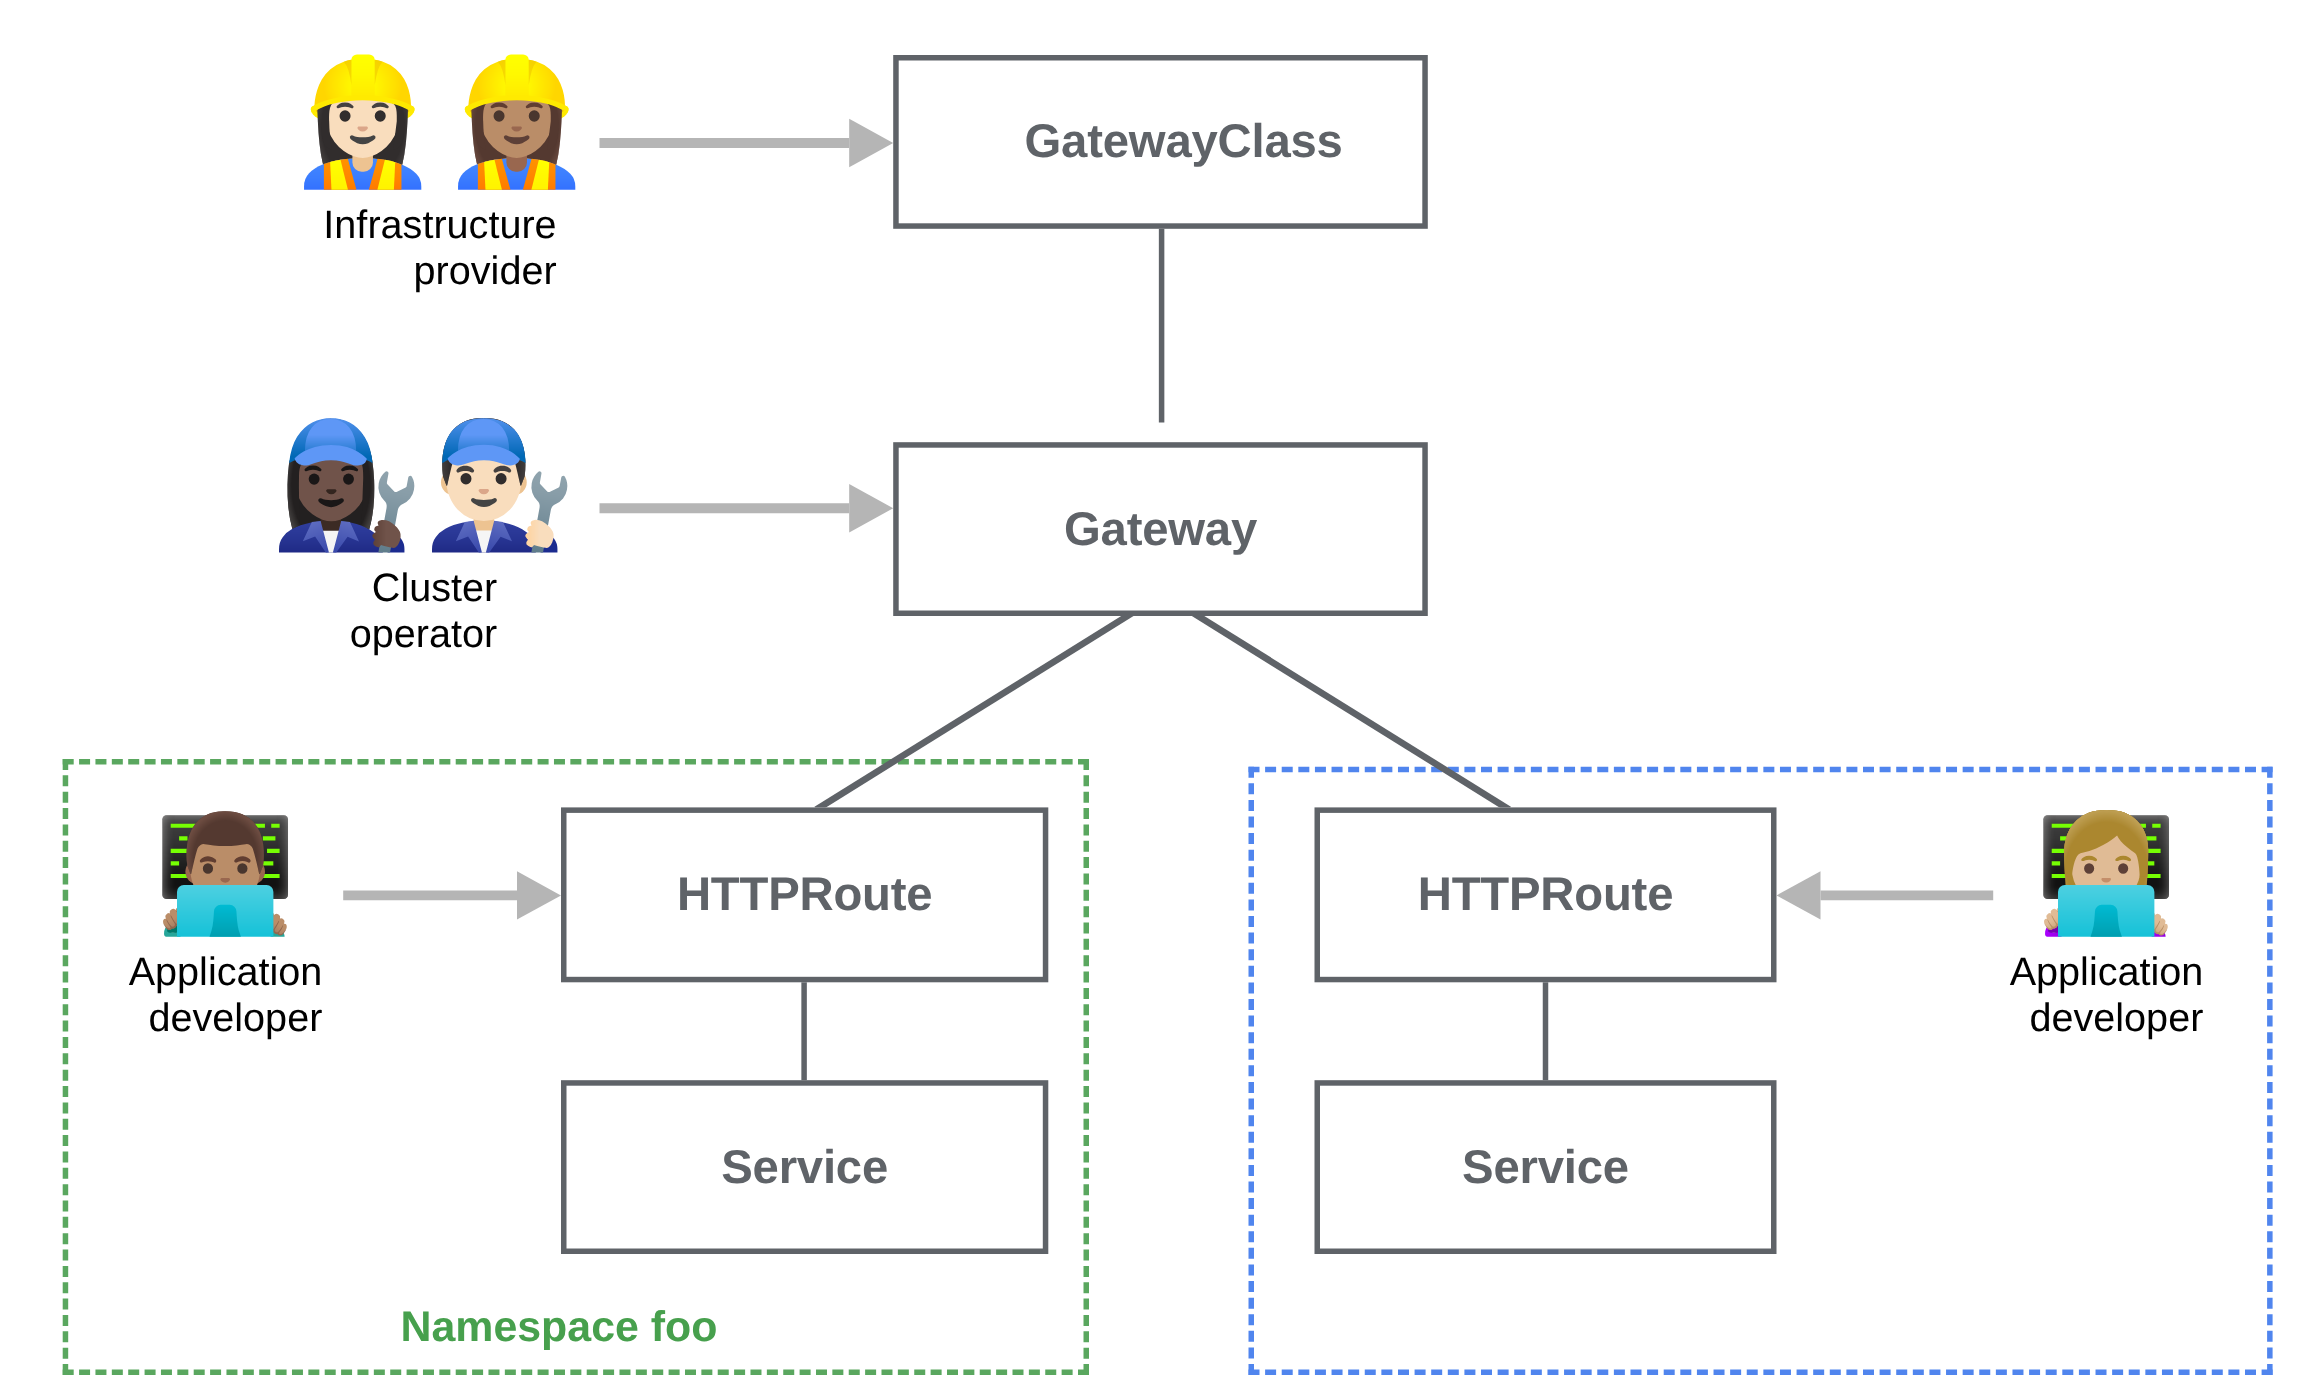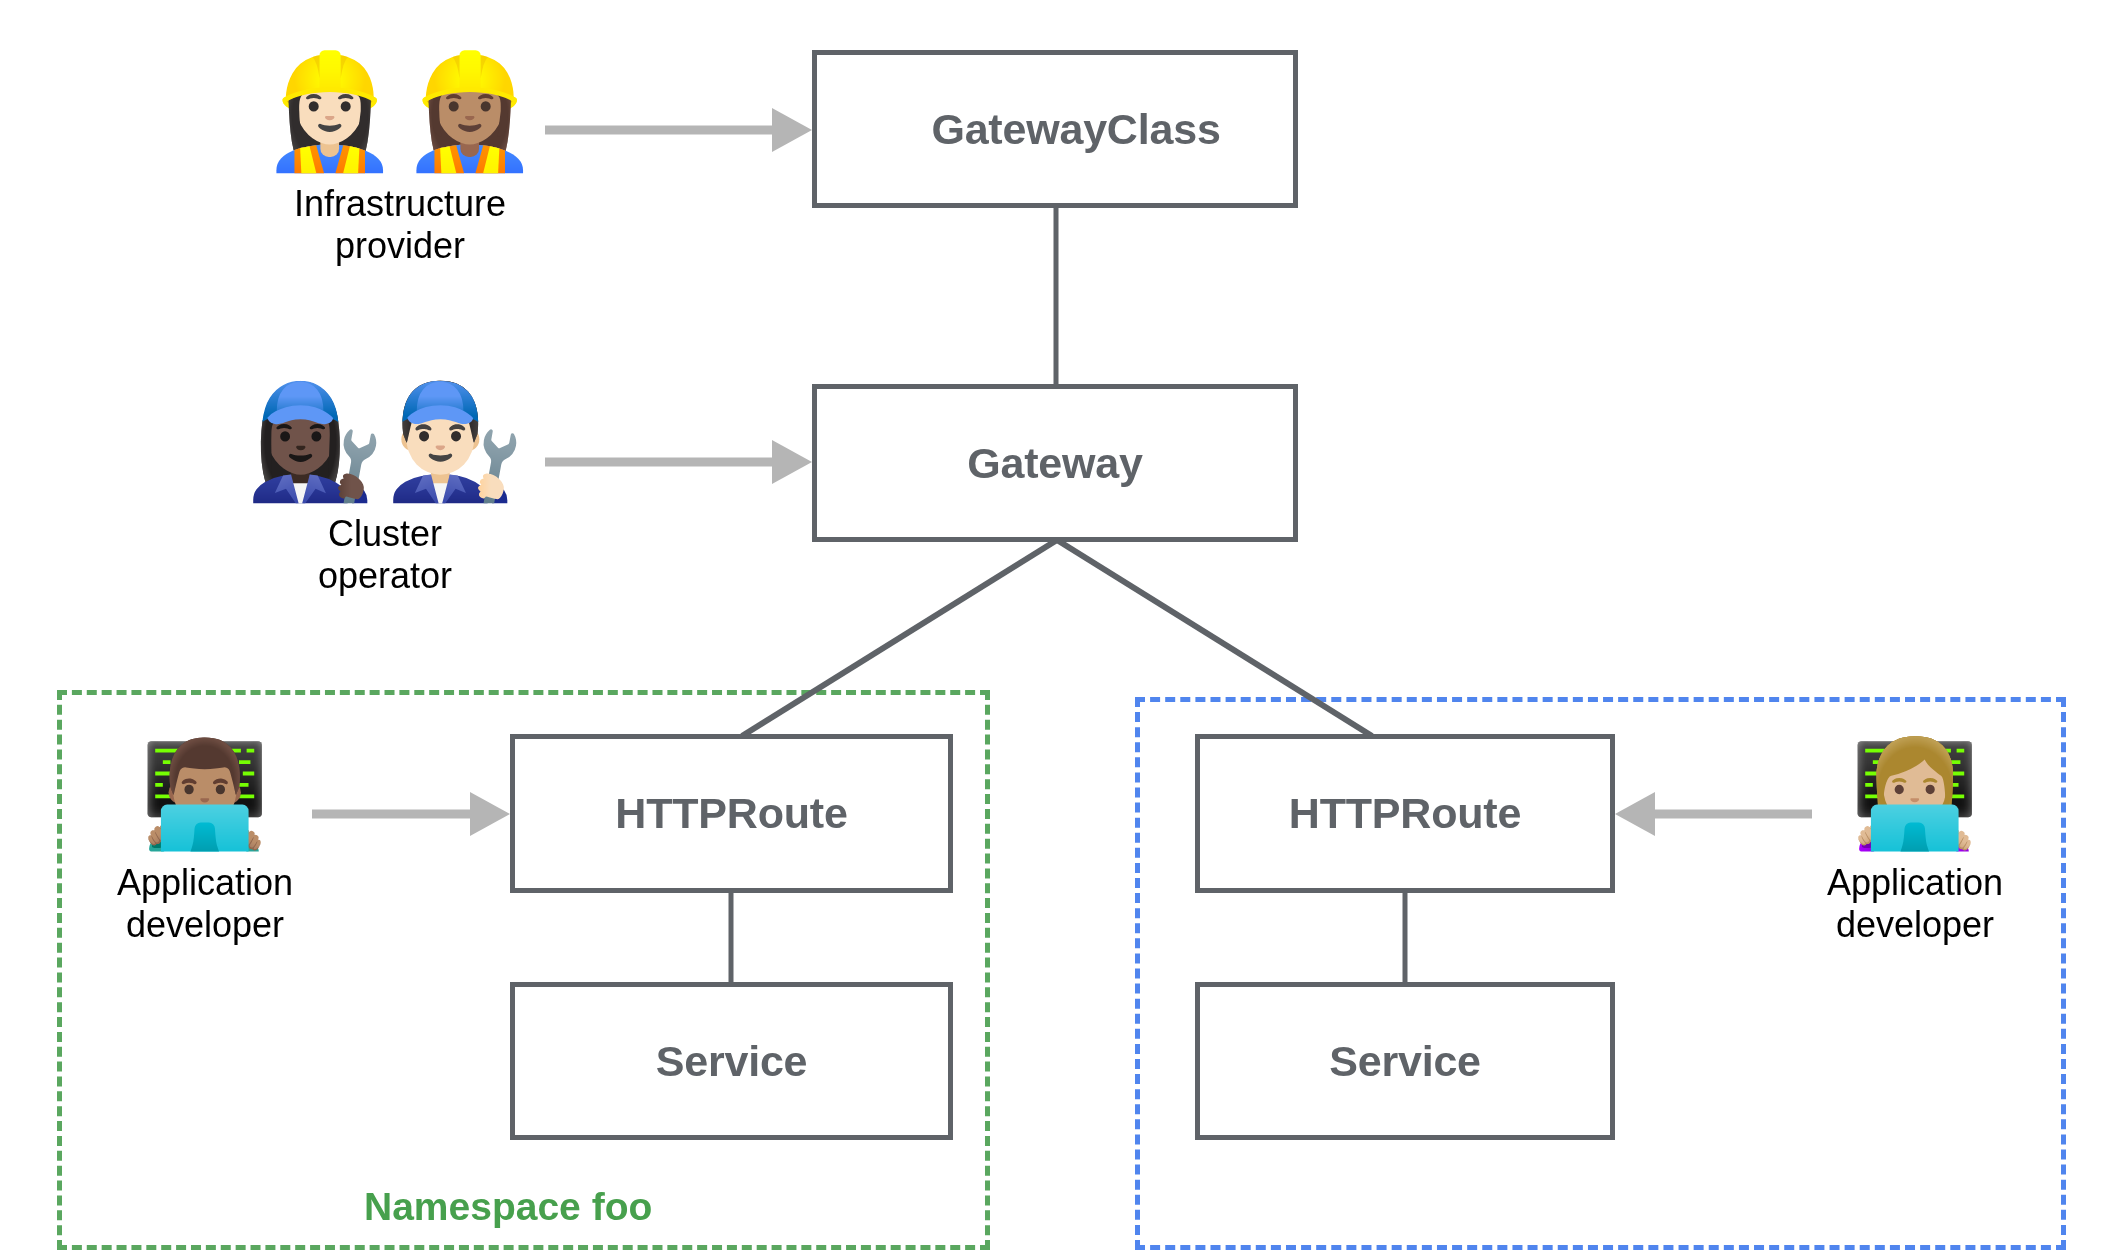--- a/index.html
+++ b/index.html
@@ -73,21 +73,21 @@
     font-family: "DejaVu Sans", sans-serif;
     line-height: 1;
     white-space: nowrap;
     letter-spacing: 0px;
     user-select: none;
   }
   .persona-caption {
     font-family: "Liberation Sans", sans-serif;
     font-size: 36px;
     color: #000000;
-    text-align: center;
+    text-align: right;
     line-height: 1.18;
     margin-top: 16px;
     white-space: pre-line;
   }
 
   
   .connector-svg, .arrow-svg {
     position: absolute;
     left: 0;
     top: 0;
@@ -140,21 +140,21 @@
     <g>
       <line x1="1655" y1="814" x2="1812" y2="814" stroke="#b5b5b5" stroke-width="9"></line>
       <polygon points="1655,792 1615,814 1655,836" fill="#b5b5b5"></polygon>
     </g>
   </svg>
 
   <div class="res-box" style="left:812px; top:50px; width:486px; height:158px;padding-left:42px;">
     <span class="res-label">GatewayClass</span>
   </div>
 
-  <div class="res-box" style="left:812px; top:384px; width:486px; height:158px;">
+  <div class="res-box" style="left:812px; top:402px; width:486px; height:158px;">
     <span class="res-label">Gateway</span>
   </div>
 
   <div class="res-box" style="left:510px; top:734px; width:443px; height:159px;">
     <span class="res-label">HTTPRoute</span>
   </div>
 
   <div class="res-box" style="left:510px; top:982px; width:443px; height:158px;">
     <span class="res-label">Service</span>
   </div>

